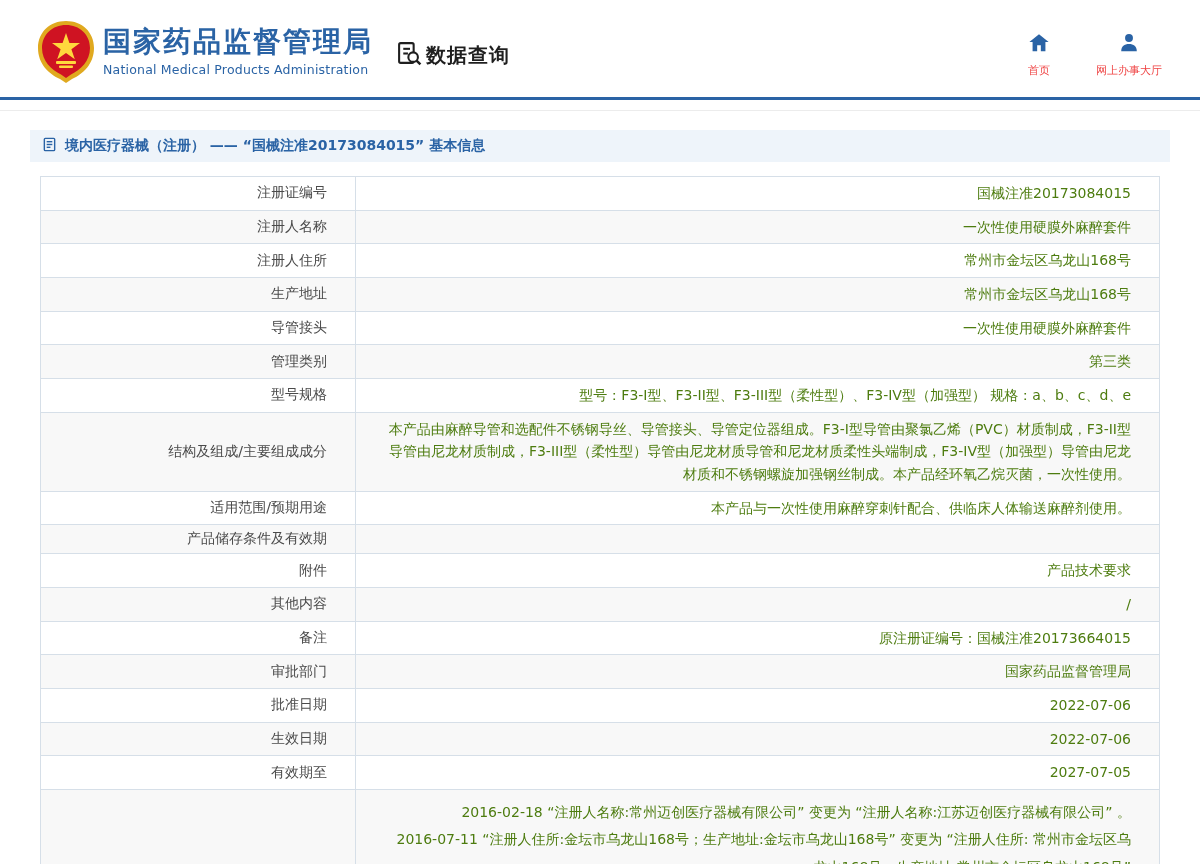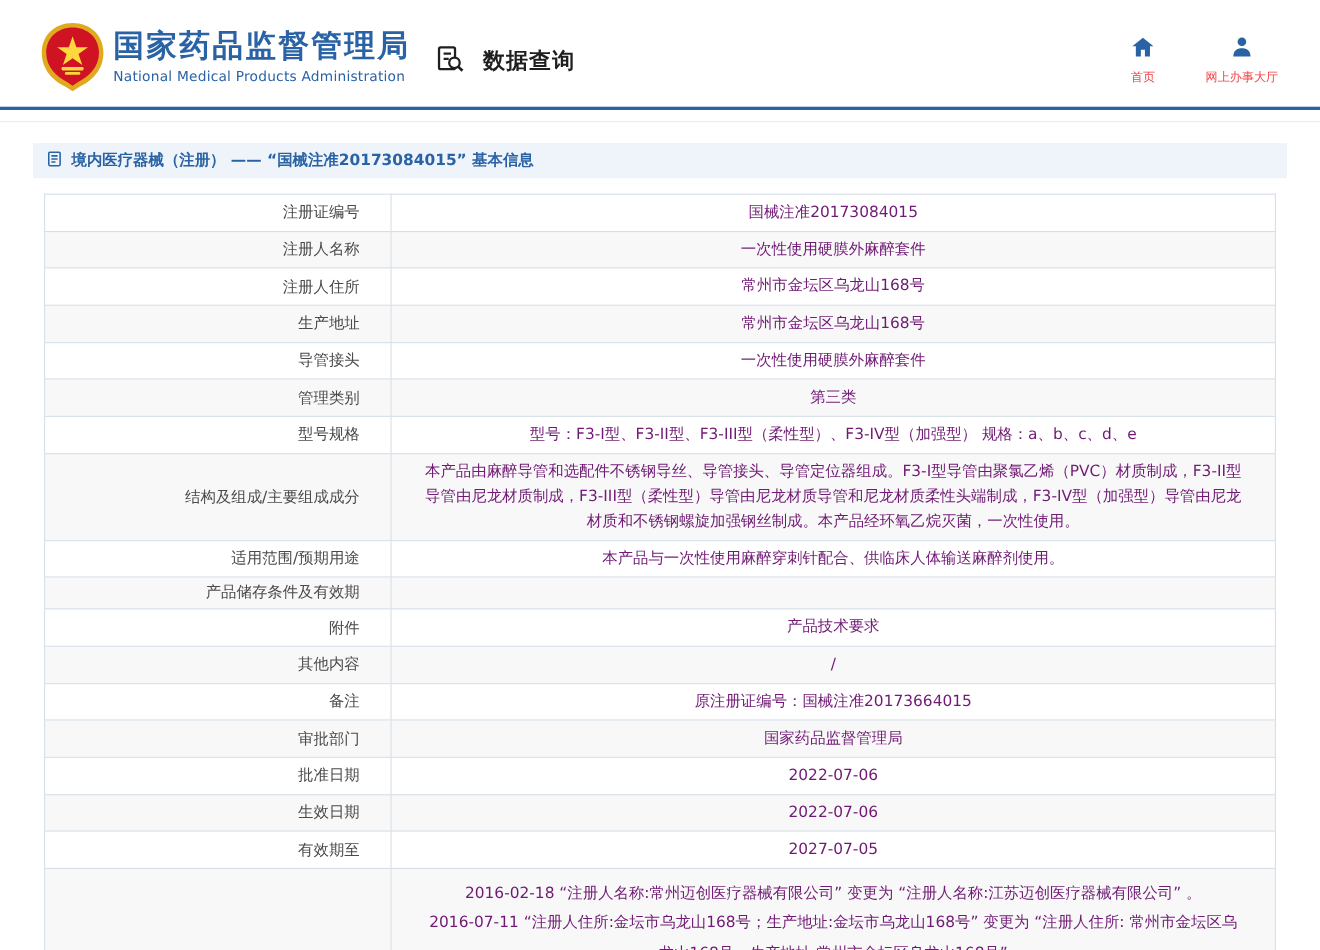--- a/index.html
+++ b/index.html
@@ -5,39 +5,39 @@
   * { margin:0; padding:0; box-sizing:border-box; }
   html,body { width:1200px; height:864px; overflow:hidden; background:#fff;
     font-family:"DejaVu Sans","Liberation Sans",sans-serif; }
 
   
   .header { position:relative; height:100px; background:#fff; border-bottom:3px solid #2a63a5; }
   .logo { position:absolute; left:36px; top:20px; width:60px; height:62px; cursor:pointer; }
   .org { position:absolute; left:103px; top:26px; }
   .org-cn { font-size:28px; font-weight:bold; color:#2a63a5; letter-spacing:2px; line-height:1.15; }
   .org-en { font-size:12.5px; color:#2a63a5; margin-top:4px; letter-spacing:0.2px; }
-  .data-query { position:absolute; left:396px; top:40px; display:flex; align-items:center; gap:16px; cursor:pointer; }
+  .data-query { position:absolute; left:396px; top:40px; display:flex; align-items:center; gap:3px; cursor:pointer; }
   .data-query-label { font-size:20px; font-weight:bold; color:#1f1f1f; letter-spacing:1px; }
   .top-nav { position:absolute; right:38px; top:32px; display:flex; gap:46px; }
   .nav-item { display:flex; flex-direction:column; align-items:center; gap:5px; cursor:pointer; }
   .nav-label { font-size:11px; color:#ef4444; white-space:nowrap; }
   .subline { height:1px; background:#ececec; margin-top:10px; }
 
   
   .main { margin:0 30px; }
   .breadcrumb-bar { margin-top:19px; height:32px; background:#eef4fa; display:flex; align-items:center;
     padding:0 12px; gap:8px; }
   .breadcrumb-text { font-size:14px; font-weight:bold; color:#2a63a5; }
 
   table.info-table { width:1120px; margin:14px auto 0; border-collapse:collapse; table-layout:fixed; }
   table.info-table td { border:1px solid #d6dfe8; font-size:14px; padding:5px 28px; vertical-align:middle; }
   table.info-table tr { background:#fff; }
   table.info-table tr:nth-child(even) { background:#f8f8f8; }
   td.lbl { width:315px; text-align:right; color:#4a4a4a; }
-  td.val { color:#701a75; text-align:center; padding-left:16px; line-height:1.62; }
+  td.val { color:#4d7c0f; text-align:right; padding-left:16px; line-height:1.62; }
   td.val.pre { white-space:pre-line; line-height:1.95; padding-top:9px; }
 </style>
 </head>
 <body>
 
 <div class="header">
 
   <div class="logo">
     <svg viewBox="0 0 60 64" width="60" height="64">
       <path d="M30 1 C46 1 58 12 58 28 C58 44 47 54 36 59 L30 63 L24 59 C13 54 2 44 2 28 C2 12 14 1 30 1 Z" fill="#e0a91f"></path>

